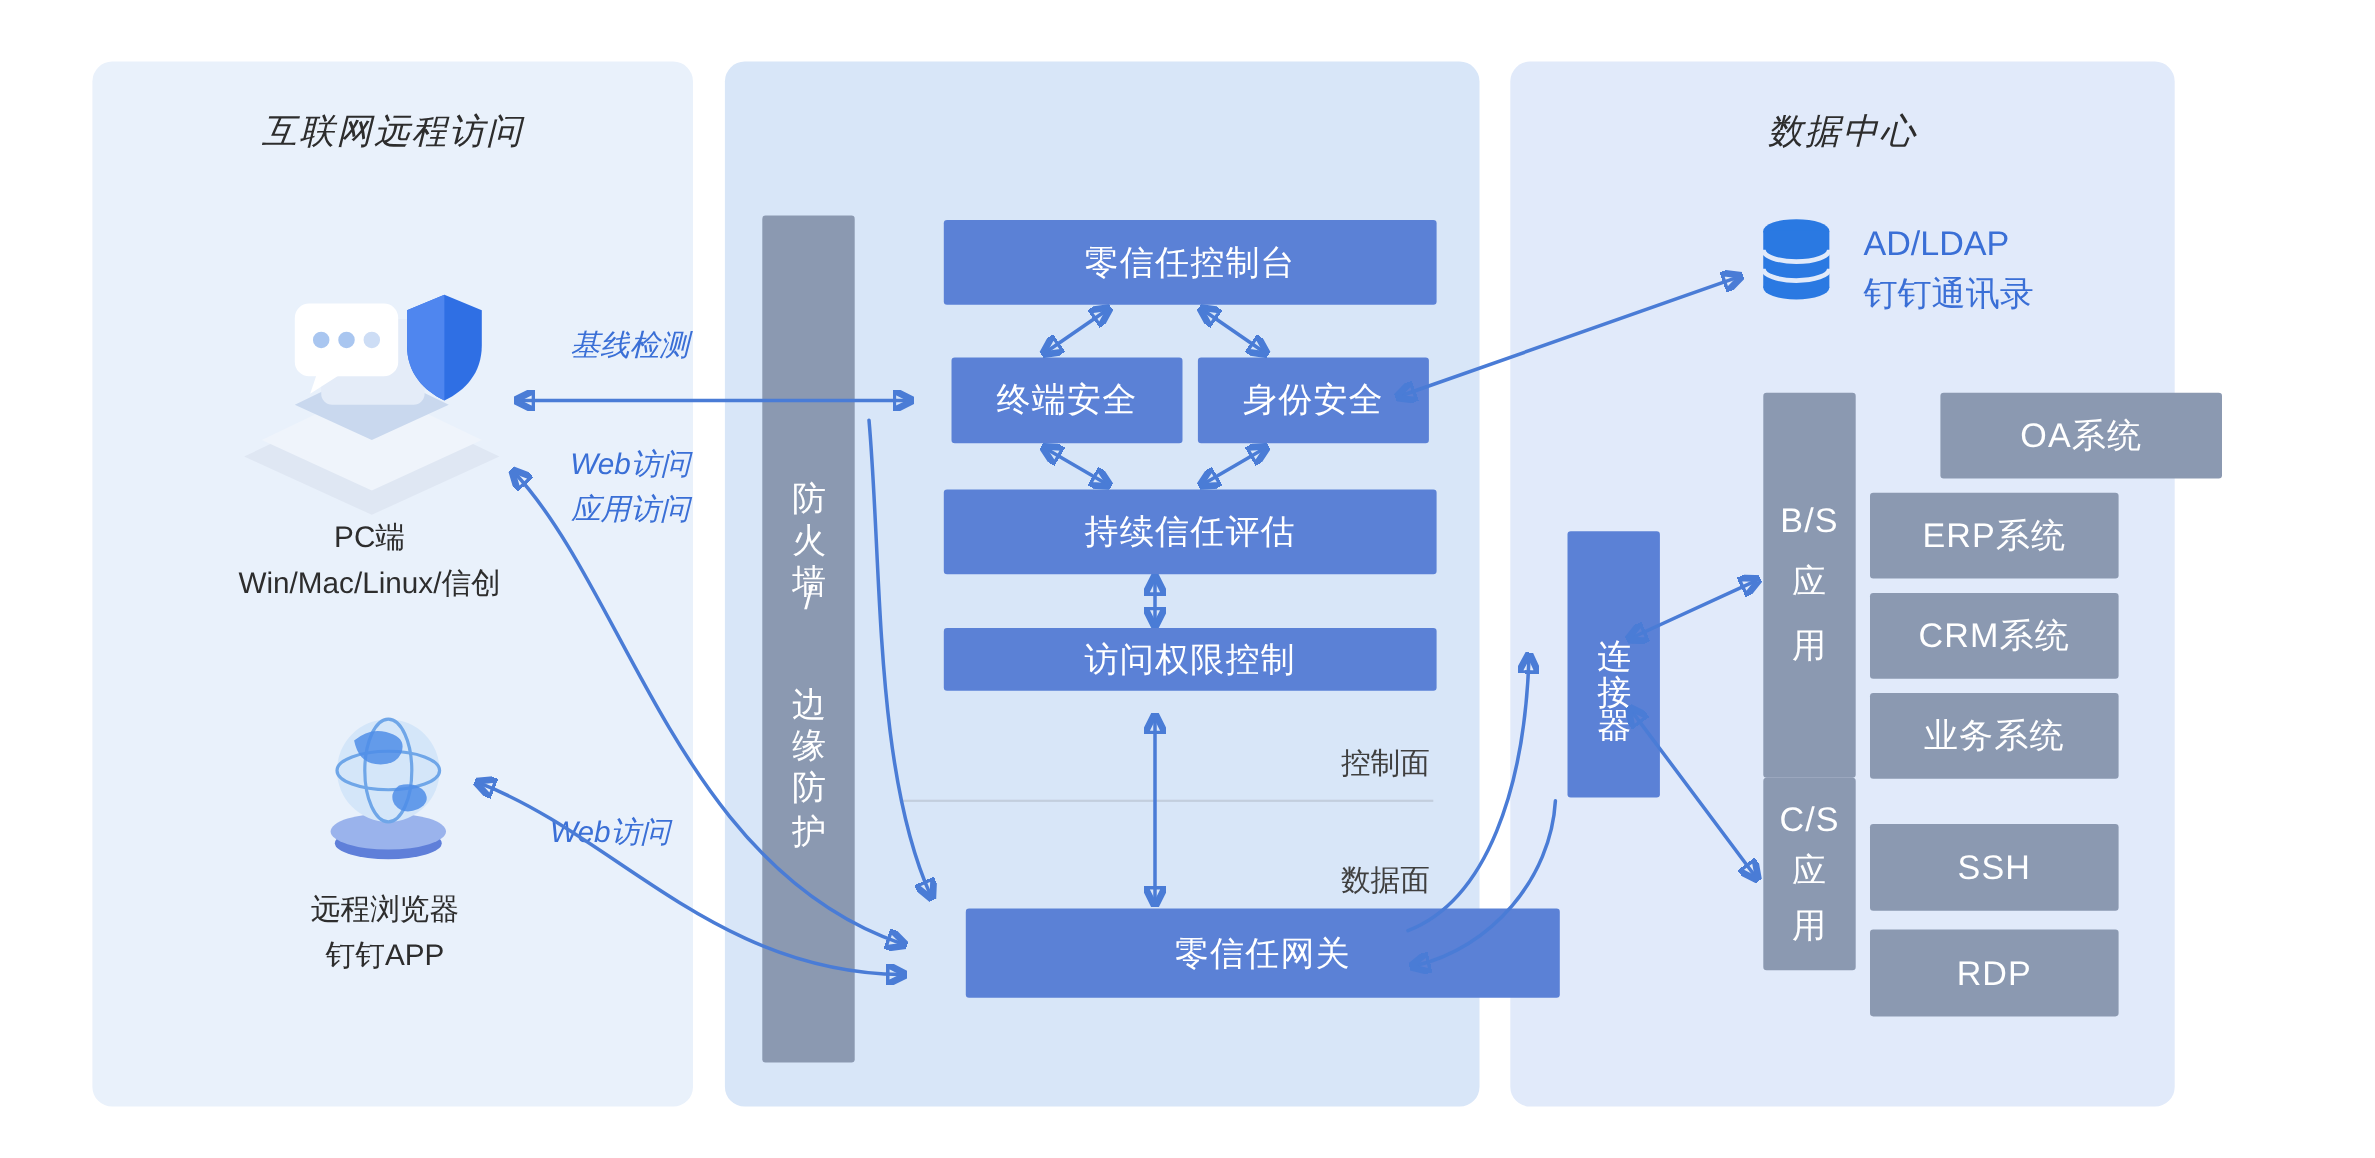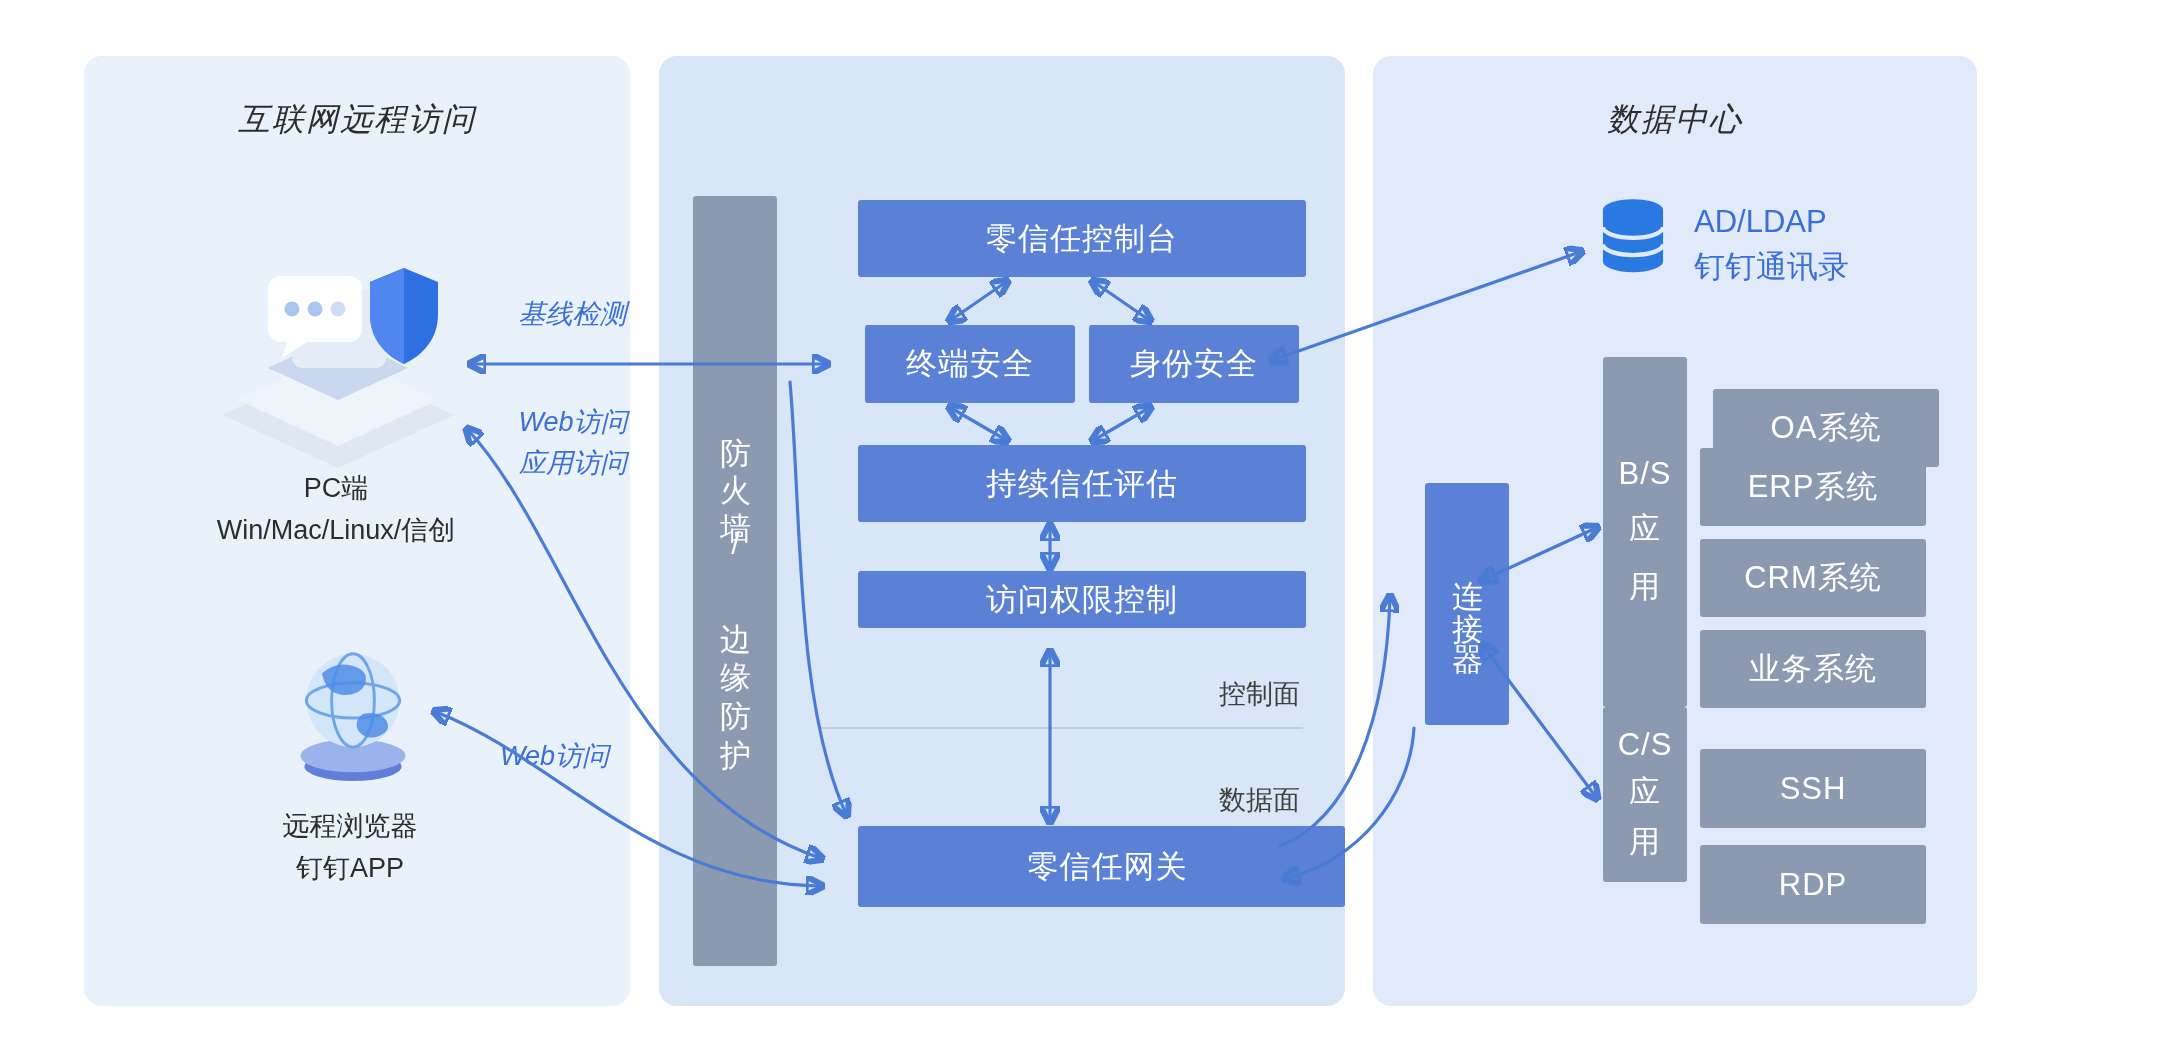--- a/index.html
+++ b/index.html
@@ -20,35 +20,35 @@
 
   .vtext{writing-mode:vertical-rl;text-orientation:upright;}
   #fw-bar{left:693px;top:196px;width:84px;height:770px;}
   #fw-bar .vtext{letter-spacing:38px;}
 
   #box-console{left:826px;top:200px;width:448px;height:77px;}
   #box-terminal{left:833px;top:325px;width:210px;height:78px;}
   #box-identity{left:1057px;top:325px;width:210px;height:78px;}
   #box-evaluation{left:826px;top:445px;width:448px;height:77px;}
   #box-access{left:826px;top:571px;width:448px;height:57px;}
-  #box-gateway{left:826px;top:826px;width:475px;height:81px;padding-left:12px;}
+  #box-gateway{left:846px;top:826px;width:540px;height:81px;}
 
   .plane-label{position:absolute;font-size:27px;color:#3f3f3f;text-align:right;width:180px;}
   #plane-control{left:1120px;top:676px;}
   #plane-data{left:1120px;top:742px;margin-top:40px;}
   #plane-divider{position:absolute;left:819px;top:727px;width:484px;height:2px;background:#c3cedd;}
 
   #box-connector{left:1393px;top:483px;width:84px;height:242px;}
   #box-connector .vtext{letter-spacing:32px;}
 
   .stackbar{flex-direction:column;gap:16px;}
   #bs-bar{left:1603px;top:357px;width:84px;height:350px;}
   #cs-bar{left:1603px;top:707px;width:84px;height:175px;gap:8px;}
 
-  #bs-app-0{left:1713px;top:357px;width:226px;height:78px;margin-top:32px;}
+  #bs-app-0{left:1764px;top:357px;width:256px;height:78px;}
   #bs-app-1{left:1700px;top:448px;width:226px;height:78px;}
   #bs-app-2{left:1700px;top:539px;width:226px;height:78px;}
   #bs-app-3{left:1700px;top:630px;width:226px;height:78px;}
   #cs-app-0{left:1700px;top:749px;width:226px;height:79px;}
   #cs-app-1{left:1700px;top:845px;width:226px;height:79px;}
 
   #db-icon{position:absolute;left:1590px;top:196px;width:86px;height:88px;}
   #db-caption{position:absolute;left:1694px;top:200px;font-size:31px;color:#3a6fd6;line-height:1.45;font-weight:500;}
 
   #pc-illustration{position:absolute;left:212px;top:258px;width:252px;height:212px;}

